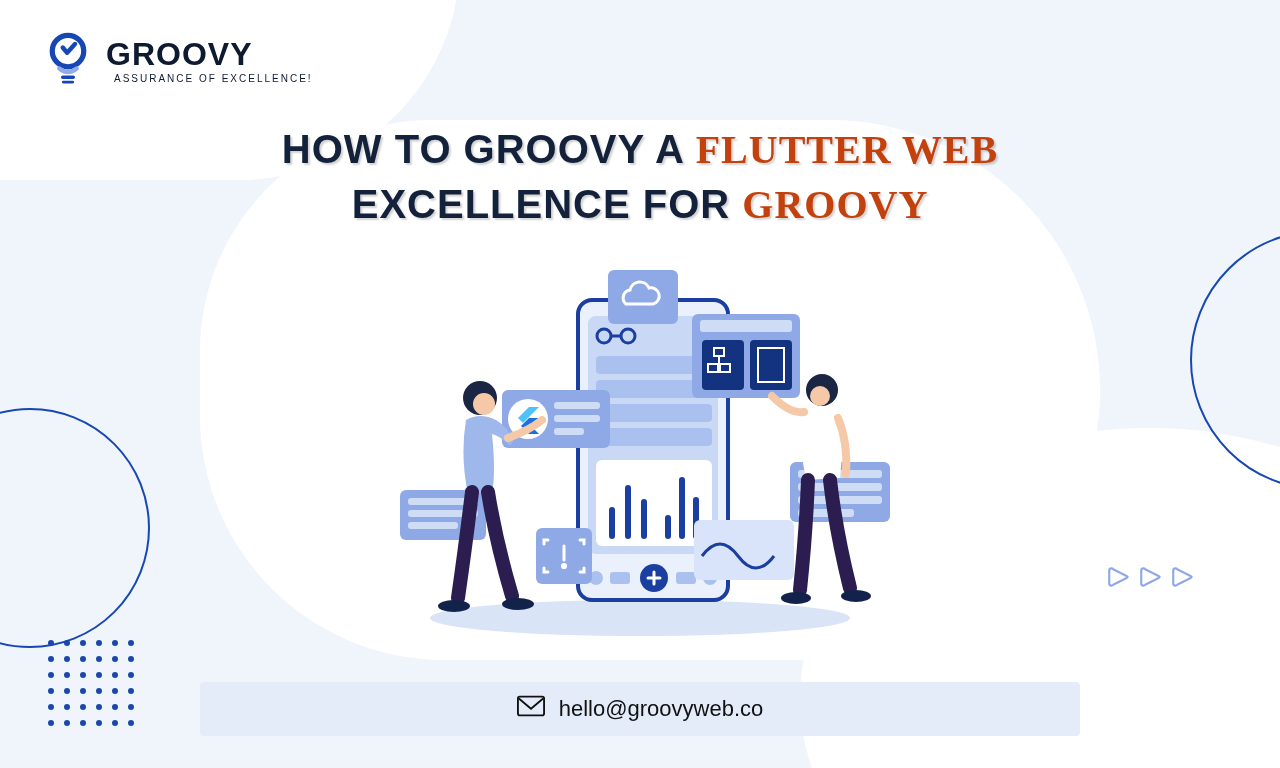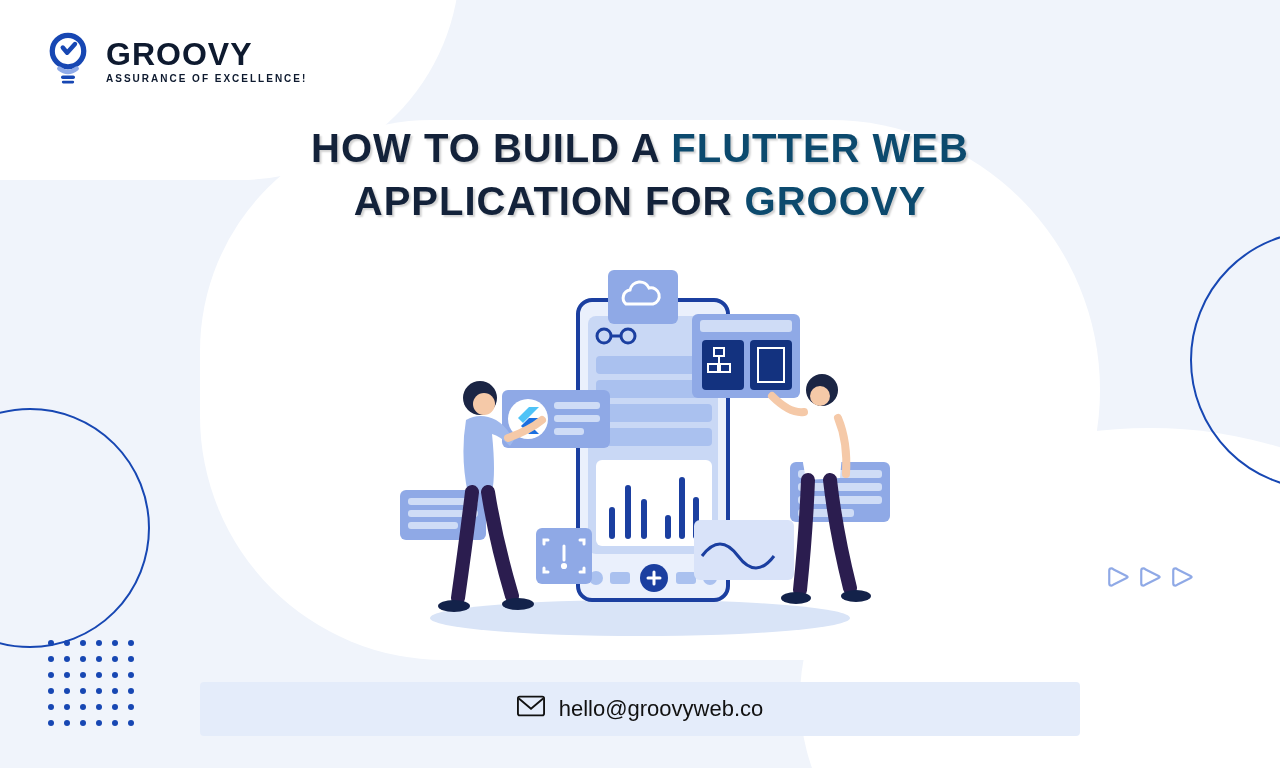--- a/index.html
+++ b/index.html
@@ -32,21 +32,21 @@
 .dots-left span { border-radius:50%; }
 
 
 .plays { position:absolute; right:84px; bottom:178px; display:flex; gap:6px; }
 .plays svg { width:26px; height:26px; }
 
 
 .title { position:absolute; top:126px; left:0; right:0; text-align:center; font-weight:800; letter-spacing:1px; font-size:40px; }
 .title .line { text-shadow:2px 2px 2px rgba(0,0,0,.18); }
 .title .drk { color:#13223a; }
-.title .blu { color:#0c4a6e; }
+.title .blu { color:#c2410c;font-family:Liberation Serif, serif; }
 
 
 .illus { position:absolute; top:270px; left:50%; transform:translateX(-50%); width:520px; height:370px; }
 
 
 .footer { position:absolute; bottom:32px; left:200px; width:880px; height:54px; background:#e4ecfa; border-radius:4px; display:flex; align-items:center; justify-content:space-around; font-size:22px; color:#111; }
 .footer .item { display:flex; align-items:center; gap:14px; }
 .footer svg { width:28px; height:24px; }
 </style>
 </head>
@@ -63,21 +63,21 @@
     <svg viewBox="0 0 64 64">
       <circle cx="32" cy="24" r="18" fill="none" stroke="#1747b3" stroke-width="6"></circle>
       <path d="M26 20 l5 6 l9 -10" fill="none" stroke="#1747b3" stroke-width="5" stroke-linecap="round" stroke-linejoin="round"></path>
       <path d="M22 44 q10 8 20 0" fill="none" stroke="#90abe8" stroke-width="5" stroke-linecap="round"></path>
       <rect x="24" y="52" width="16" height="4" rx="2" fill="#1747b3"></rect>
       <rect x="25" y="58" width="14" height="3" rx="1.5" fill="#1747b3"></rect>
     </svg>
   </span>
   <div>
     <div style="font-size:32px; font-weight:900; color:#0e1a2f; letter-spacing:1px;">GROOVY</div>
-    <div style="font-size:10px; font-weight:700; color:#0e1a2f; letter-spacing:2px;">ASSURANCE OF EXCELLENCE!</div>
+    <div style="font-size:10px; font-weight:400; color:#0e1a2f; letter-spacing:2px;margin-left:8px;">ASSURANCE OF EXCELLENCE!</div>
   </div>
 </div>
 
 <div class="dots-top">
   <div class="dots-row">
       <span></span>
       <span></span>
       <span></span>
       <span></span>
       <span></span>
@@ -173,22 +173,22 @@
     </svg>
   <svg viewBox="0 0 24 24">
       <path d="M5 4 Q3 4 3 6 V18 Q3 20 5 20 Q6 20 7 19 L19 13 Q21 12 19 11 L7 5 Q6 4 5 4 Z" fill="none" stroke="#8fa9e6" stroke-width="2" stroke-linejoin="round"></path>
     </svg>
   <svg viewBox="0 0 24 24">
       <path d="M5 4 Q3 4 3 6 V18 Q3 20 5 20 Q6 20 7 19 L19 13 Q21 12 19 11 L7 5 Q6 4 5 4 Z" fill="none" stroke="#8fa9e6" stroke-width="2" stroke-linejoin="round"></path>
     </svg>
 </div>
 
 <div class="title">
-  <div class="line"><span class="drk">HOW TO BUILD A </span><span class="blu">FLUTTER WEB</span></div>
-  <div class="line" style="margin-top:8px;"><span class="drk">APPLICATION FOR </span><span class="blu">GROOVY</span></div>
+  <div class="line"><span class="drk">HOW TO GROOVY A </span><span class="blu">FLUTTER WEB</span></div>
+  <div class="line" style="margin-top:8px;"><span class="drk">EXCELLENCE FOR </span><span class="blu">GROOVY</span></div>
 </div>
 
 <div class="illus">
   <svg viewBox="0 0 520 370" width="520" height="370">
 
     <ellipse cx="260" cy="348" rx="210" ry="18" fill="#d9e4f7"></ellipse>
 
     <rect x="198" y="30" width="150" height="300" rx="14" fill="#eaf0fc" stroke="#1b3fa0" stroke-width="4"></rect>
     <rect x="208" y="46" width="130" height="238" rx="8" fill="#c9d8f5"></rect>
 

